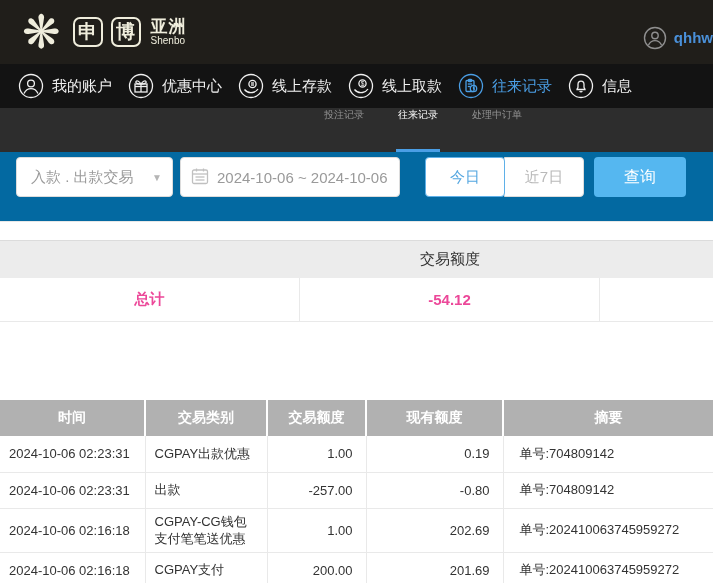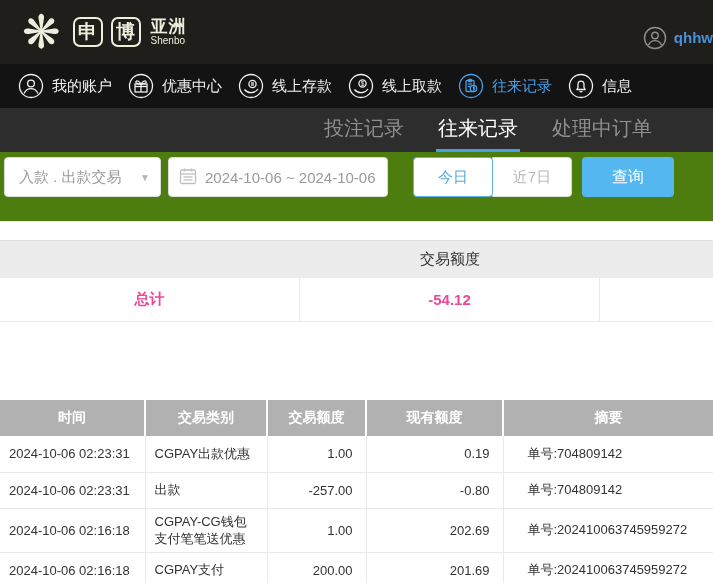--- a/index.html
+++ b/index.html
@@ -22,26 +22,26 @@
   .user-name { color:#4a90d9; font-size:15px; font-weight:bold; white-space:nowrap; }
 
   
   .mainnav { height:44px; background:#131313; display:flex; align-items:center; padding-left:18px; gap:16px; overflow:hidden; }
   .nav-item { display:flex; align-items:center; gap:8px; color:#f0f0f0; font-size:15px; cursor:pointer; white-space:nowrap; }
   .nav-item svg { display:block; }
   .nav-item.active { color:#4a9ee5; }
 
   
   .subnav { height:44px; background:#2d2d2d; display:flex; align-items:stretch; padding-left:322px; gap:30px; }
-  .subtab { display:flex; align-items:center; color:#909090; font-size:20px; cursor:pointer;
+  .subtab { display:flex; color:#909090; font-size:10px; cursor:pointer;
             border-bottom:3px solid transparent; padding:0 2px; white-space:nowrap; }
   .subtab.active { color:#fff; border-bottom-color:#4a9ee5; }
 
   
-  .filterbar { background:#4d7c0f; padding:5px 0 0 4px; height:70px; border-bottom:1px solid #e8e8e8; }
+  .filterbar { background:#0369a1; padding:5px 0 0 16px; height:70px; border-bottom:1px solid #e8e8e8; }
   .filter-row { display:flex; align-items:center; }
   .ctl { height:40px; border:1px solid #dcdcdc; border-radius:4px; background:#fff;
          display:flex; align-items:center; color:#9a9a9a; font-size:15px; }
   .dropdown { width:157px; padding:0 10px 0 14px; margin-right:7px; justify-content:space-between; cursor:pointer; }
   .caret { font-size:10px; color:#b5b5b5; }
   .datefield { width:220px; padding:0 10px; gap:8px; margin-right:10px; cursor:pointer; }
   .datefield svg { flex:0 0 auto; }
   .btn-group { display:flex; margin-right:10px;margin-left:15px; }
   .qbtn { width:80px; height:40px; background:#fff; border:1px solid #dcdcdc; color:#b9b9b9;
           font-size:15px; cursor:pointer; margin-left:-1px; font-family:inherit; }
@@ -70,21 +70,21 @@
                   border-bottom:1px solid #e9e9e9; border-right:1px solid #e9e9e9; }
   .txn-table td:last-child { border-right:none; }
   .col-time  { width:145px; }
   .col-type  { width:122px; }
   .col-amt   { width:99px;  }
   .col-bal   { width:137px; }
   .col-sum   { width:auto;  }
   td.cell-time { padding-left:9px; white-space:nowrap; }
   td.cell-type { padding-left:9px; line-height:1.35; }
   td.cell-amount, td.cell-balance { text-align:right; padding-right:13px; white-space:nowrap; }
-  td.cell-summary { padding-left:24px; white-space:nowrap; }
+  td.cell-summary { padding-left:16px; white-space:nowrap; }
 </style>
 </head>
 <body>
 
 <div class="page">
 
   <div class="topbar">
     <div class="brand">
       <span class="flower">❋</span>
       <span class="logo-box">申</span>

